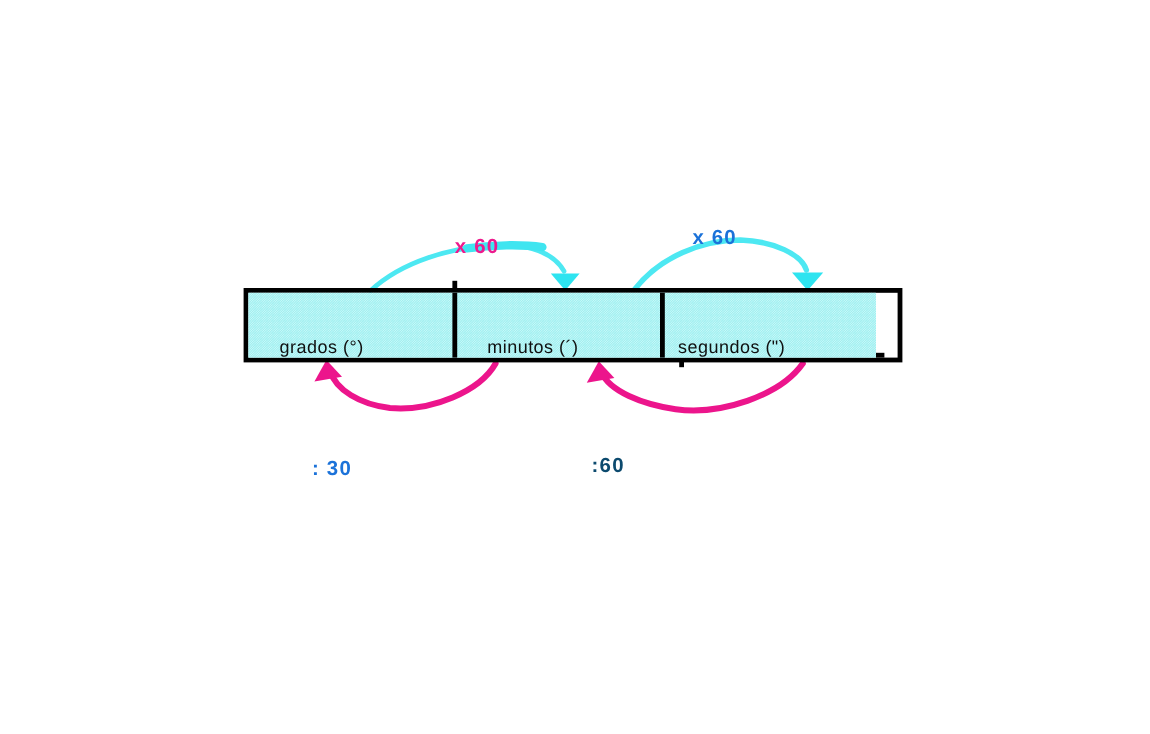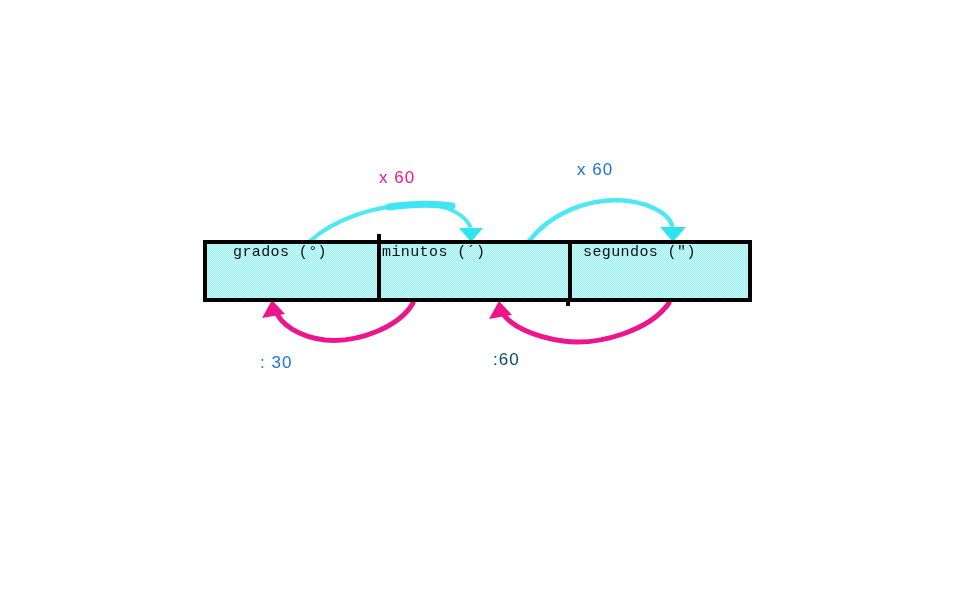--- a/index.html
+++ b/index.html
@@ -6,33 +6,33 @@
   .canvas{
     position:relative;width:958px;height:612px;background:#ffffff;overflow:hidden;
     font-family:"Liberation Sans",sans-serif;
   }
   
   .units-row{
     position:absolute;left:203px;top:240px;width:541px;height:54px;
     border:4px solid #000;display:flex;
   }
   .unit-cell{
-    box-sizing:border-box;height:100%;display:flex;align-items:flex-start;
+    box-sizing:border-box;height:100%;display:flex;align-items:flex-end;
     color:#101010;font-size:15px;letter-spacing:.4px;
     background-color:#9ef0f1;
     background-image:
       linear-gradient(45deg, rgba(255,255,255,.45) 25%, transparent 25% 75%, rgba(255,255,255,.45) 75%),
       linear-gradient(45deg, rgba(255,255,255,.45) 25%, transparent 25% 75%, rgba(255,255,255,.45) 75%);
-    background-size:2px 2px;background-position:0 0,1px 1px;font-family:Liberation Mono, monospace;
+    background-size:2px 2px;background-position:0 0,1px 1px;
   }
   .cell-grados  {width:170px;padding-left:26px;}
-  .cell-minutos {width:191px;border-left:4px solid #000;padding-left:1px;}
+  .cell-minutos {width:173px;border-left:4px solid #000;padding-left:25px;}
   .cell-segundos{width:180px;border-left:4px solid #000;padding-left:11px;}
   
-  .op-label{position:absolute;font-size:17px;font-weight:normal;letter-spacing:1px;white-space:pre;}
+  .op-label{position:absolute;font-size:17px;font-weight:bold;letter-spacing:1px;white-space:pre;margin-top:28px;}
   .lbl-x60-1{left:379px;top:168px;color:#ed1a8d;}
   .lbl-x60-2{left:577px;top:160px;color:#1b72d9;}
   .lbl-d60-1{left:260px;top:353px;color:#1b72d9;}
   .lbl-d60-2{left:493px;top:350px;color:#0c4a6e;}
   
   svg.overlay{position:absolute;left:0;top:0;width:958px;height:612px;pointer-events:none;}
 </style>
 </head>
 <body>
 

